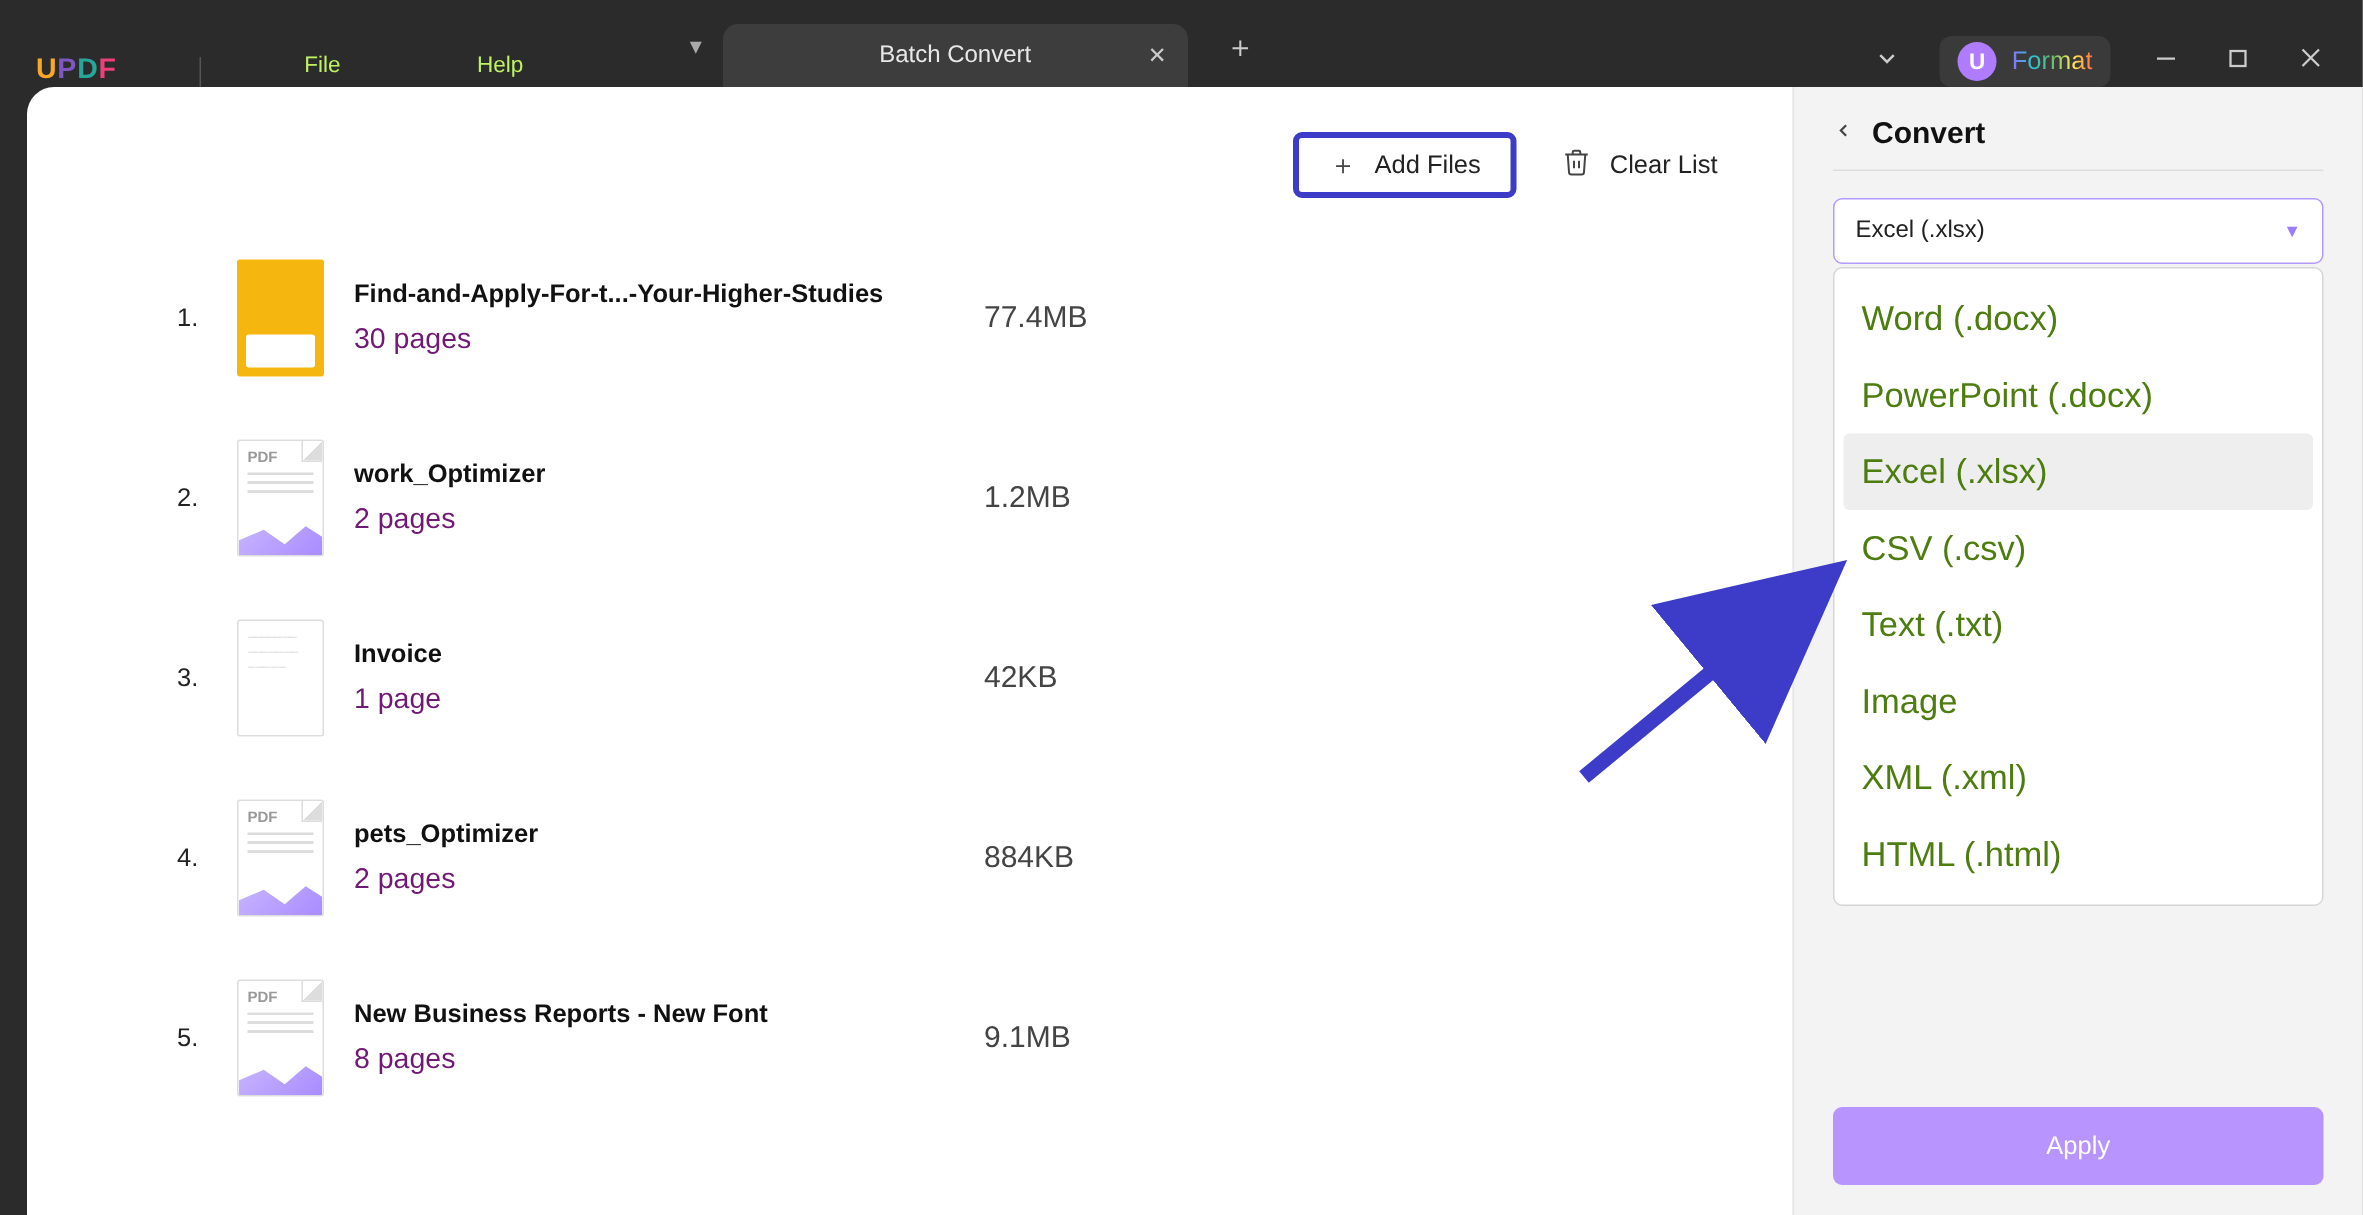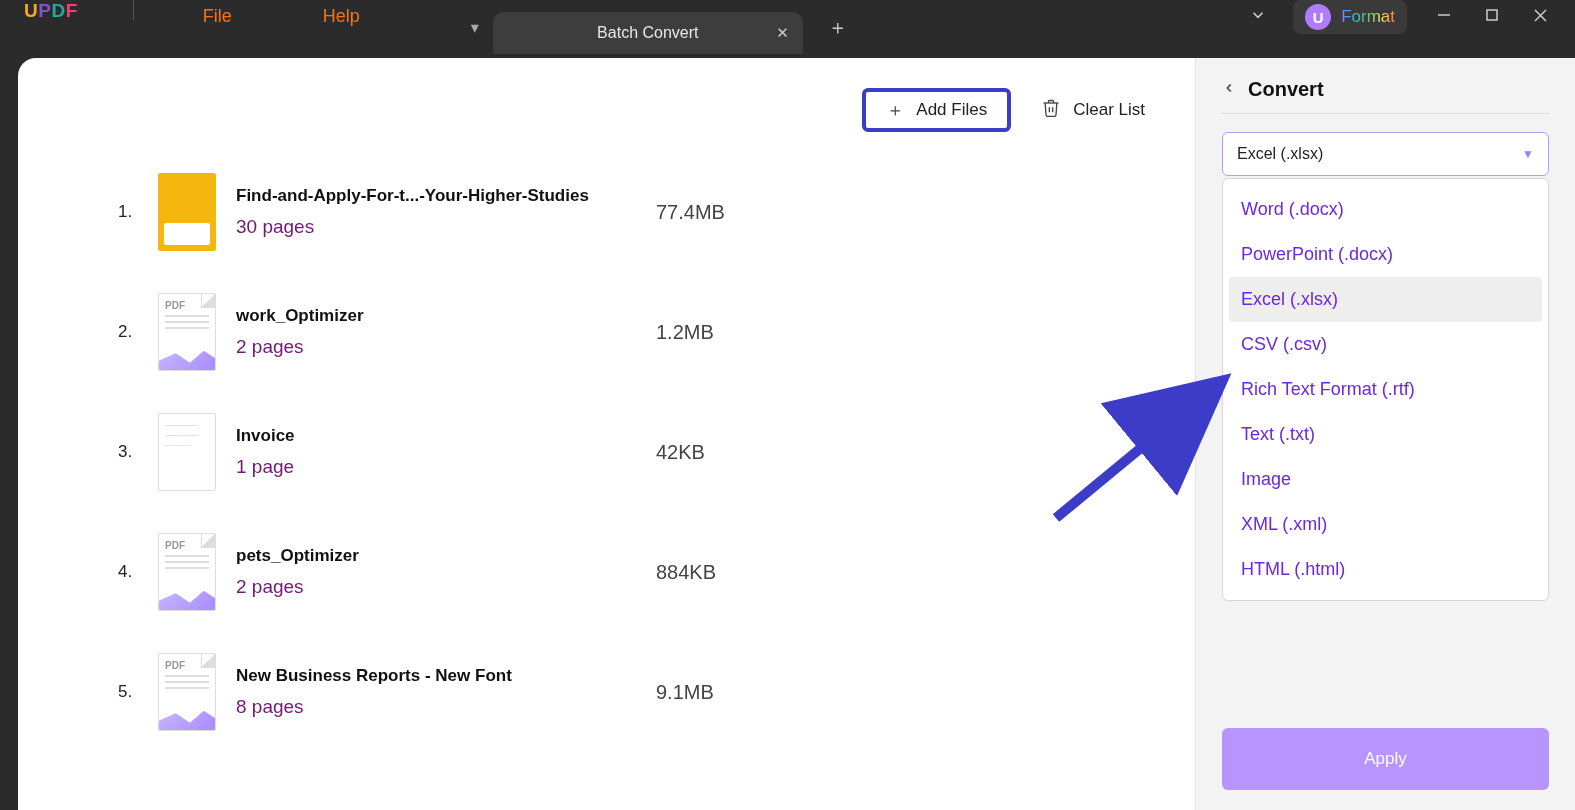--- a/index.html
+++ b/index.html
@@ -1,24 +1,24 @@
 <!DOCTYPE html>
 <html><head>
 <meta charset="utf-8">
 <style>
 * { margin: 0; padding: 0; box-sizing: border-box; font-family: -apple-system, BlinkMacSystemFont, "Segoe UI", Arial, sans-serif; }
 body { width: 1575px; height: 810px; background: #2b2b2b; overflow: hidden; }
-.titlebar { height: 58px; background: #2b2b2b; display: flex; align-items: flex-start; color: #ddd; position: relative; gap: 33px; }
+.titlebar { height: 58px; background: #2b2b2b; display: flex; align-items: flex-end; color: #ddd; position: relative; gap: 33px; }
 .logo { margin-left: 24px; font-weight: 800; font-size: 19px; letter-spacing: 0.5px; }
 .logo .c1 { color: #f9a825; }
 .logo .c2 { color: #7e57c2; }
 .logo .c3 { color: #26a69a; }
 .logo .c4 { color: #ec407a; }
 .vdiv { width: 1px; height: 20px; background: #555; margin: 0 22px; }
-.menu-item { font-size: 18px; color: #f97316; padding: 6px 14px; cursor: pointer; margin-right: 30px;}
+.menu-item { font-size: 15px; color: #bef264; padding: 6px 14px; cursor: pointer; margin-right: 30px;}
 .tabs { display: flex; align-items: center; margin-left: 20px; }
 .tab-handle { width: 36px; height: 42px; display:flex; align-items:center; justify-content:center; color:#aaa; cursor:pointer; }
 .tab { width: 310px; height: 42px; background: #3d3d3d; border-radius: 10px 10px 0 0; display:flex; align-items:center; justify-content:center; position:relative; margin-top:12px; }
 .tab-title { color:#e8e8e8; font-size:16px; }
 .tab-close { position:absolute; right:14px; color:#ccc; font-size:15px; cursor:pointer; }
 .newtab { width:42px; height:42px; display:flex; align-items:center; justify-content:center; color:#ccc; margin-left:14px; cursor:pointer; font-size:20px; }
 .right-ctrls { position:absolute; right:0; display:flex; align-items:center; gap:26px; padding-right:24px; }
 .chev-btn { color:#ccc; cursor:pointer; }
 .upgrade-pill { display:flex; align-items:center; gap:10px; background:#3a3a3a; border-radius:8px; padding:4px 12px; cursor:pointer; }
 .u-circle { width:26px; height:26px; border-radius:50%; background:#b07cff; color:#fff; display:flex; align-items:center; justify-content:center; font-size:15px; font-weight:600; }
@@ -53,23 +53,23 @@
 
 .sidepanel { width:380px; background:#f3f3f3; border-left:1px solid #e5e5e5; padding:20px 26px 20px 26px; display:flex; flex-direction:column; position:relative; }
 .panel-head { display:flex; align-items:center; gap:12px; margin-bottom:12px; }
 .back-chev { color:#444; cursor:pointer; }
 .panel-title { font-size:20px; font-weight:700; color:#111; }
 .panel-hr { border:none; border-top:1px solid #ddd; margin:0 0 18px 0; }
 .sub-label { font-size:17px; font-weight:700; color:#111; margin-bottom:14px; }
 .select-box { background:#fff; border:1px solid #b49aff; border-radius:6px; padding:12px 14px; display:flex; align-items:center; justify-content:space-between; cursor:pointer; font-size:16px; color:#222; }
 .sel-caret { color:#9a7cff; font-size:12px; }
 .dropdown { background:#fff; border:1px solid #d6d6d6; border-radius:6px; margin-top:2px; padding:8px 6px; }
-.dd-item { padding:12px 12px; font-size:18px; color:#6d28d9; cursor:pointer; border-radius:4px; }
+.dd-item { padding:12px 12px; font-size:23px; color:#4d7c0f; cursor:pointer; border-radius:4px; }
 .dd-item.highlight { background:#eeeeee; }
-.apply-btn { margin-top:auto; height:62px; background:#b894ff; color:#fff; font-size:17px; border:none; border-radius:6px; cursor:pointer; }
+.apply-btn { margin-top:auto; height:52px; background:#b894ff; color:#fff; font-size:17px; border:none; border-radius:6px; cursor:pointer; }
 
 .annot-arrow { position:absolute; left:-150px; top:310px; pointer-events:none; }
 .annot-arrow svg { width:190px; height:160px; }
 </style>
 </head>
 <body>
 
 <div class="titlebar">
   <div class="logo"><span class="c1">U</span><span class="c2">P</span><span class="c3">D</span><span class="c4">F</span></div>
   <div class="vdiv"></div>
@@ -208,21 +208,20 @@
     <hr class="panel-hr">
     <div class="select-box">
       <span>Excel (.xlsx)</span>
       <span class="sel-caret">▼</span>
     </div>
     <div class="dropdown" id="dropdown">
         <div class="dd-item">Word (.docx)</div>
         <div class="dd-item">PowerPoint (.docx)</div>
         <div class="dd-item highlight">Excel (.xlsx)</div>
         <div class="dd-item">CSV (.csv)</div>
-        <div class="dd-item">Rich Text Format (.rtf)</div>
         <div class="dd-item">Text (.txt)</div>
         <div class="dd-item">Image</div>
         <div class="dd-item">XML (.xml)</div>
         <div class="dd-item">HTML (.html)</div>
       </div>
 
     <div class="annot-arrow">
       <svg viewBox="0 0 190 160">
         <defs>
             <marker id="ah" markerWidth="14" markerHeight="14" refX="10" refY="6" orient="auto">

